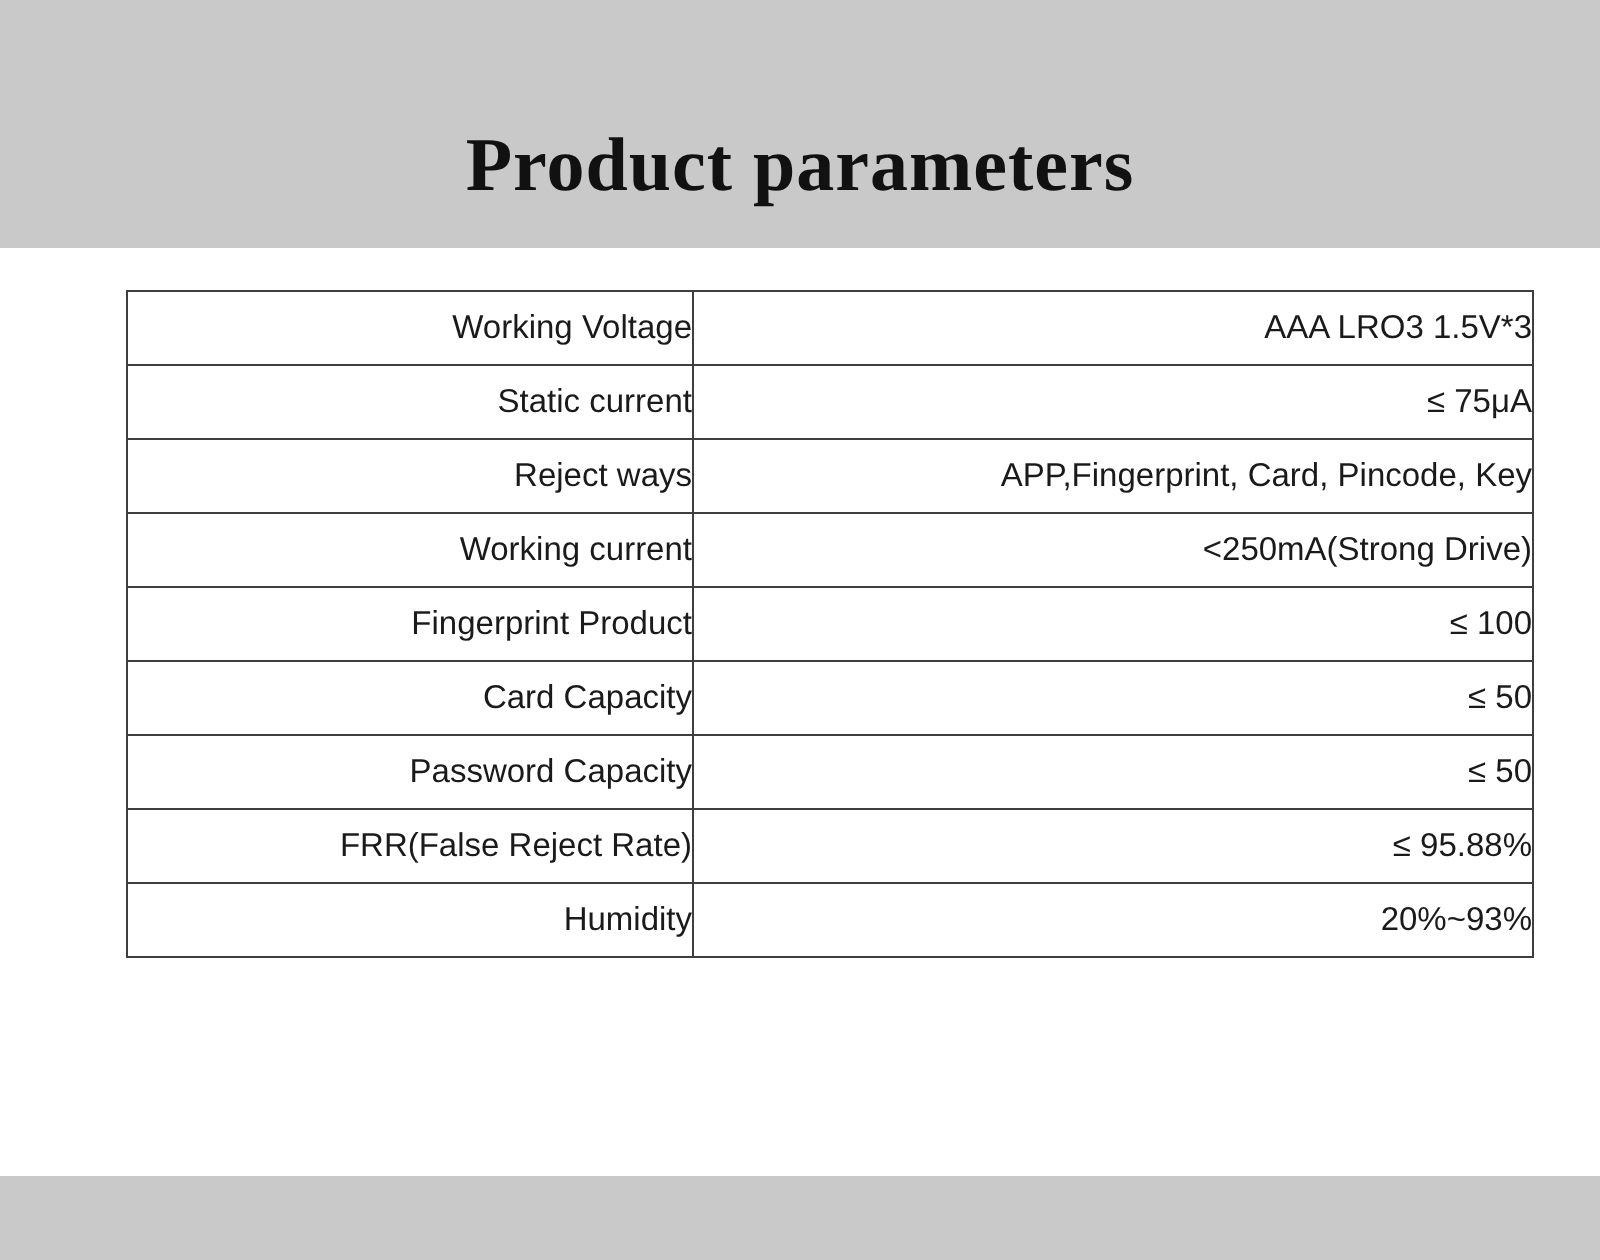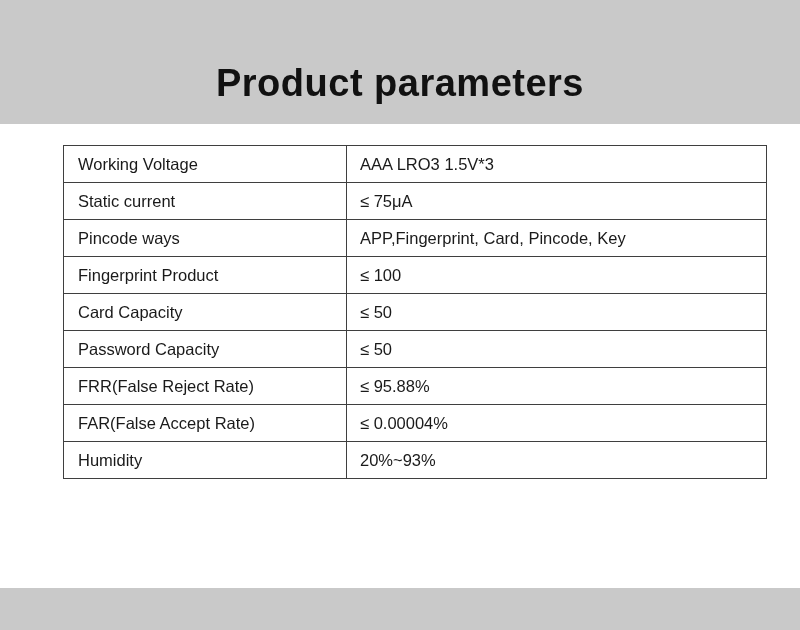--- a/index.html
+++ b/index.html
@@ -42,37 +42,38 @@
     left: 0;
     top: 42px;
     width: 800px;
     height: 82px;
     background: #c9c9c9;
     display: flex;
     align-items: center;
     justify-content: center;
   }
   .title {
-    font-family: Liberation Sans, sans-serif;
+    font-family: Liberation Serif, serif;
     font-size: 38px;
     font-weight: 700;
     color: #111111;
     letter-spacing: 0.5px;
     line-height: 1;
   }
   .table-wrap {
     position: absolute;
     left: 63px;
     top: 145px;
     width: 676px;
   }
   table.params {
     border-collapse: collapse;
     width: 676px;
     table-layout: fixed;
+    text-align: right;
   }
   table.params td {
     border: 1px solid #3f3f3f;
     height: 36px;
     padding: 0 0 0 14px;
     font-size: 16.5px;
     color: #1a1a1a;
     vertical-align: middle;
     white-space: nowrap;
     overflow: hidden;
@@ -104,44 +105,44 @@
       <tbody>
         <tr>
           <td class="k">Working Voltage</td>
           <td class="v">AAA LRO3 1.5V*3</td>
         </tr>
         <tr>
           <td class="k">Static current</td>
           <td class="v">≤ 75μA</td>
         </tr>
         <tr>
-          <td class="k">Pincode ways</td>
+          <td class="k">Reject ways</td>
           <td class="v">APP,Fingerprint, Card, Pincode, Key</td>
+        </tr>
+        <tr>
+          <td class="k">Working current</td>
+          <td class="v">&lt;250mA(Strong Drive)</td>
         </tr>
         <tr>
           <td class="k">Fingerprint Product</td>
           <td class="v">≤ 100</td>
         </tr>
         <tr>
           <td class="k">Card Capacity</td>
           <td class="v">≤ 50</td>
         </tr>
         <tr>
           <td class="k">Password Capacity</td>
           <td class="v">≤ 50</td>
         </tr>
         <tr>
           <td class="k">FRR(False Reject Rate)</td>
           <td class="v">≤ 95.88%</td>
         </tr>
         <tr>
-          <td class="k">FAR(False Accept Rate)</td>
-          <td class="v">≤ 0.00004%</td>
-        </tr>
-        <tr>
           <td class="k">Humidity</td>
           <td class="v">20%~93%</td>
         </tr>
       </tbody>
     </table>
   </div>
 
   <div class="strip-bottom"></div>
 
 </div>

